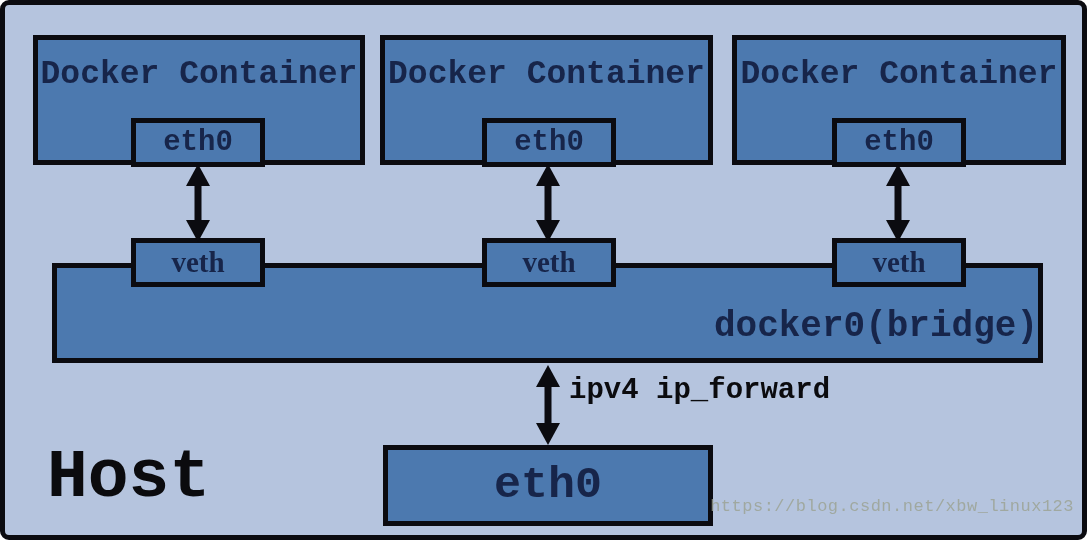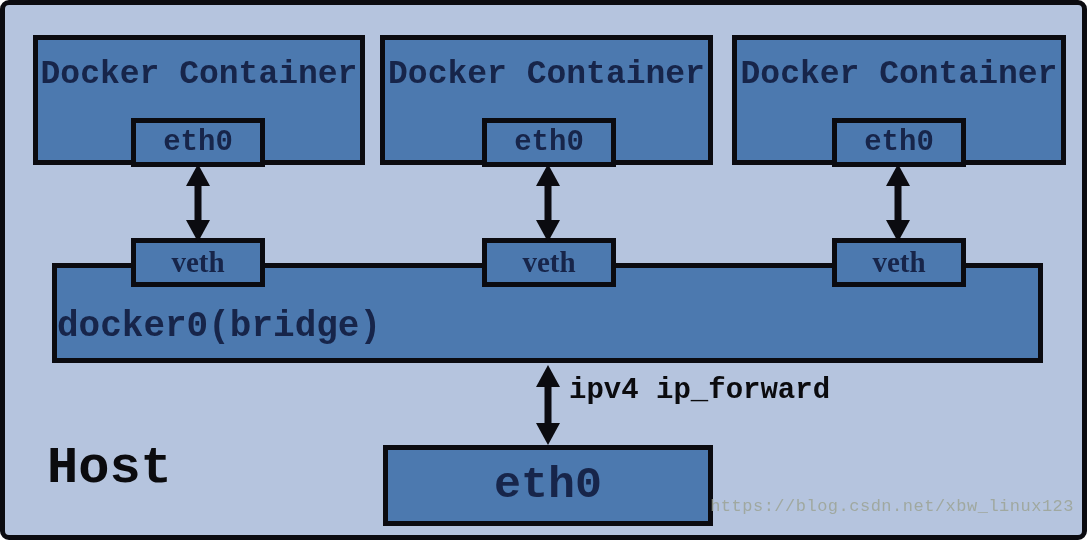--- a/index.html
+++ b/index.html
@@ -50,21 +50,21 @@
     z-index: 3;
   }
   .chip.eth { top: 113px; }
   .chip.veth { top: 233px; font-family: Liberation Serif, serif; }
   .bridge {
     position: absolute; left: 47px; top: 258px;
     width: 991px; height: 100px;
     background: var(--box-fill);
     border: 5px solid var(--border);
     z-index: 2;
-    display: flex; align-items: center; justify-content: flex-start;
+    display: flex; align-items: center; justify-content: flex-end;
     padding-top: 26px;
   }
   .bridge-label {
     font-size: 36px; font-weight: bold;
     color: var(--label-text);
     white-space: nowrap;
   }
   .varrow { position: absolute; z-index: 4; color: var(--border); }
   .varrow polygon, .varrow rect { fill: currentColor; }
   .forward-label {
@@ -78,21 +78,21 @@
     width: 330px; height: 81px;
     background: var(--box-fill);
     border: 5px solid var(--border);
     display: flex; align-items: center; justify-content: center;
     font-size: 45px; font-weight: bold;
     color: var(--label-text);
     z-index: 2;
   }
   .host-label {
     position: absolute; left: 42px; top: 434px;
-    font-size: 52px; font-weight: bold;
+    font-size: 68px; font-weight: bold;
     color: var(--plain-text);
   }
   .watermark {
     position: absolute; right: 8px; bottom: 19px;
     font-size: 17px;
     color: var(--watermark-text);
     opacity: 0.8;
     letter-spacing: 0.5px;
     white-space: nowrap;
     z-index: 5;

